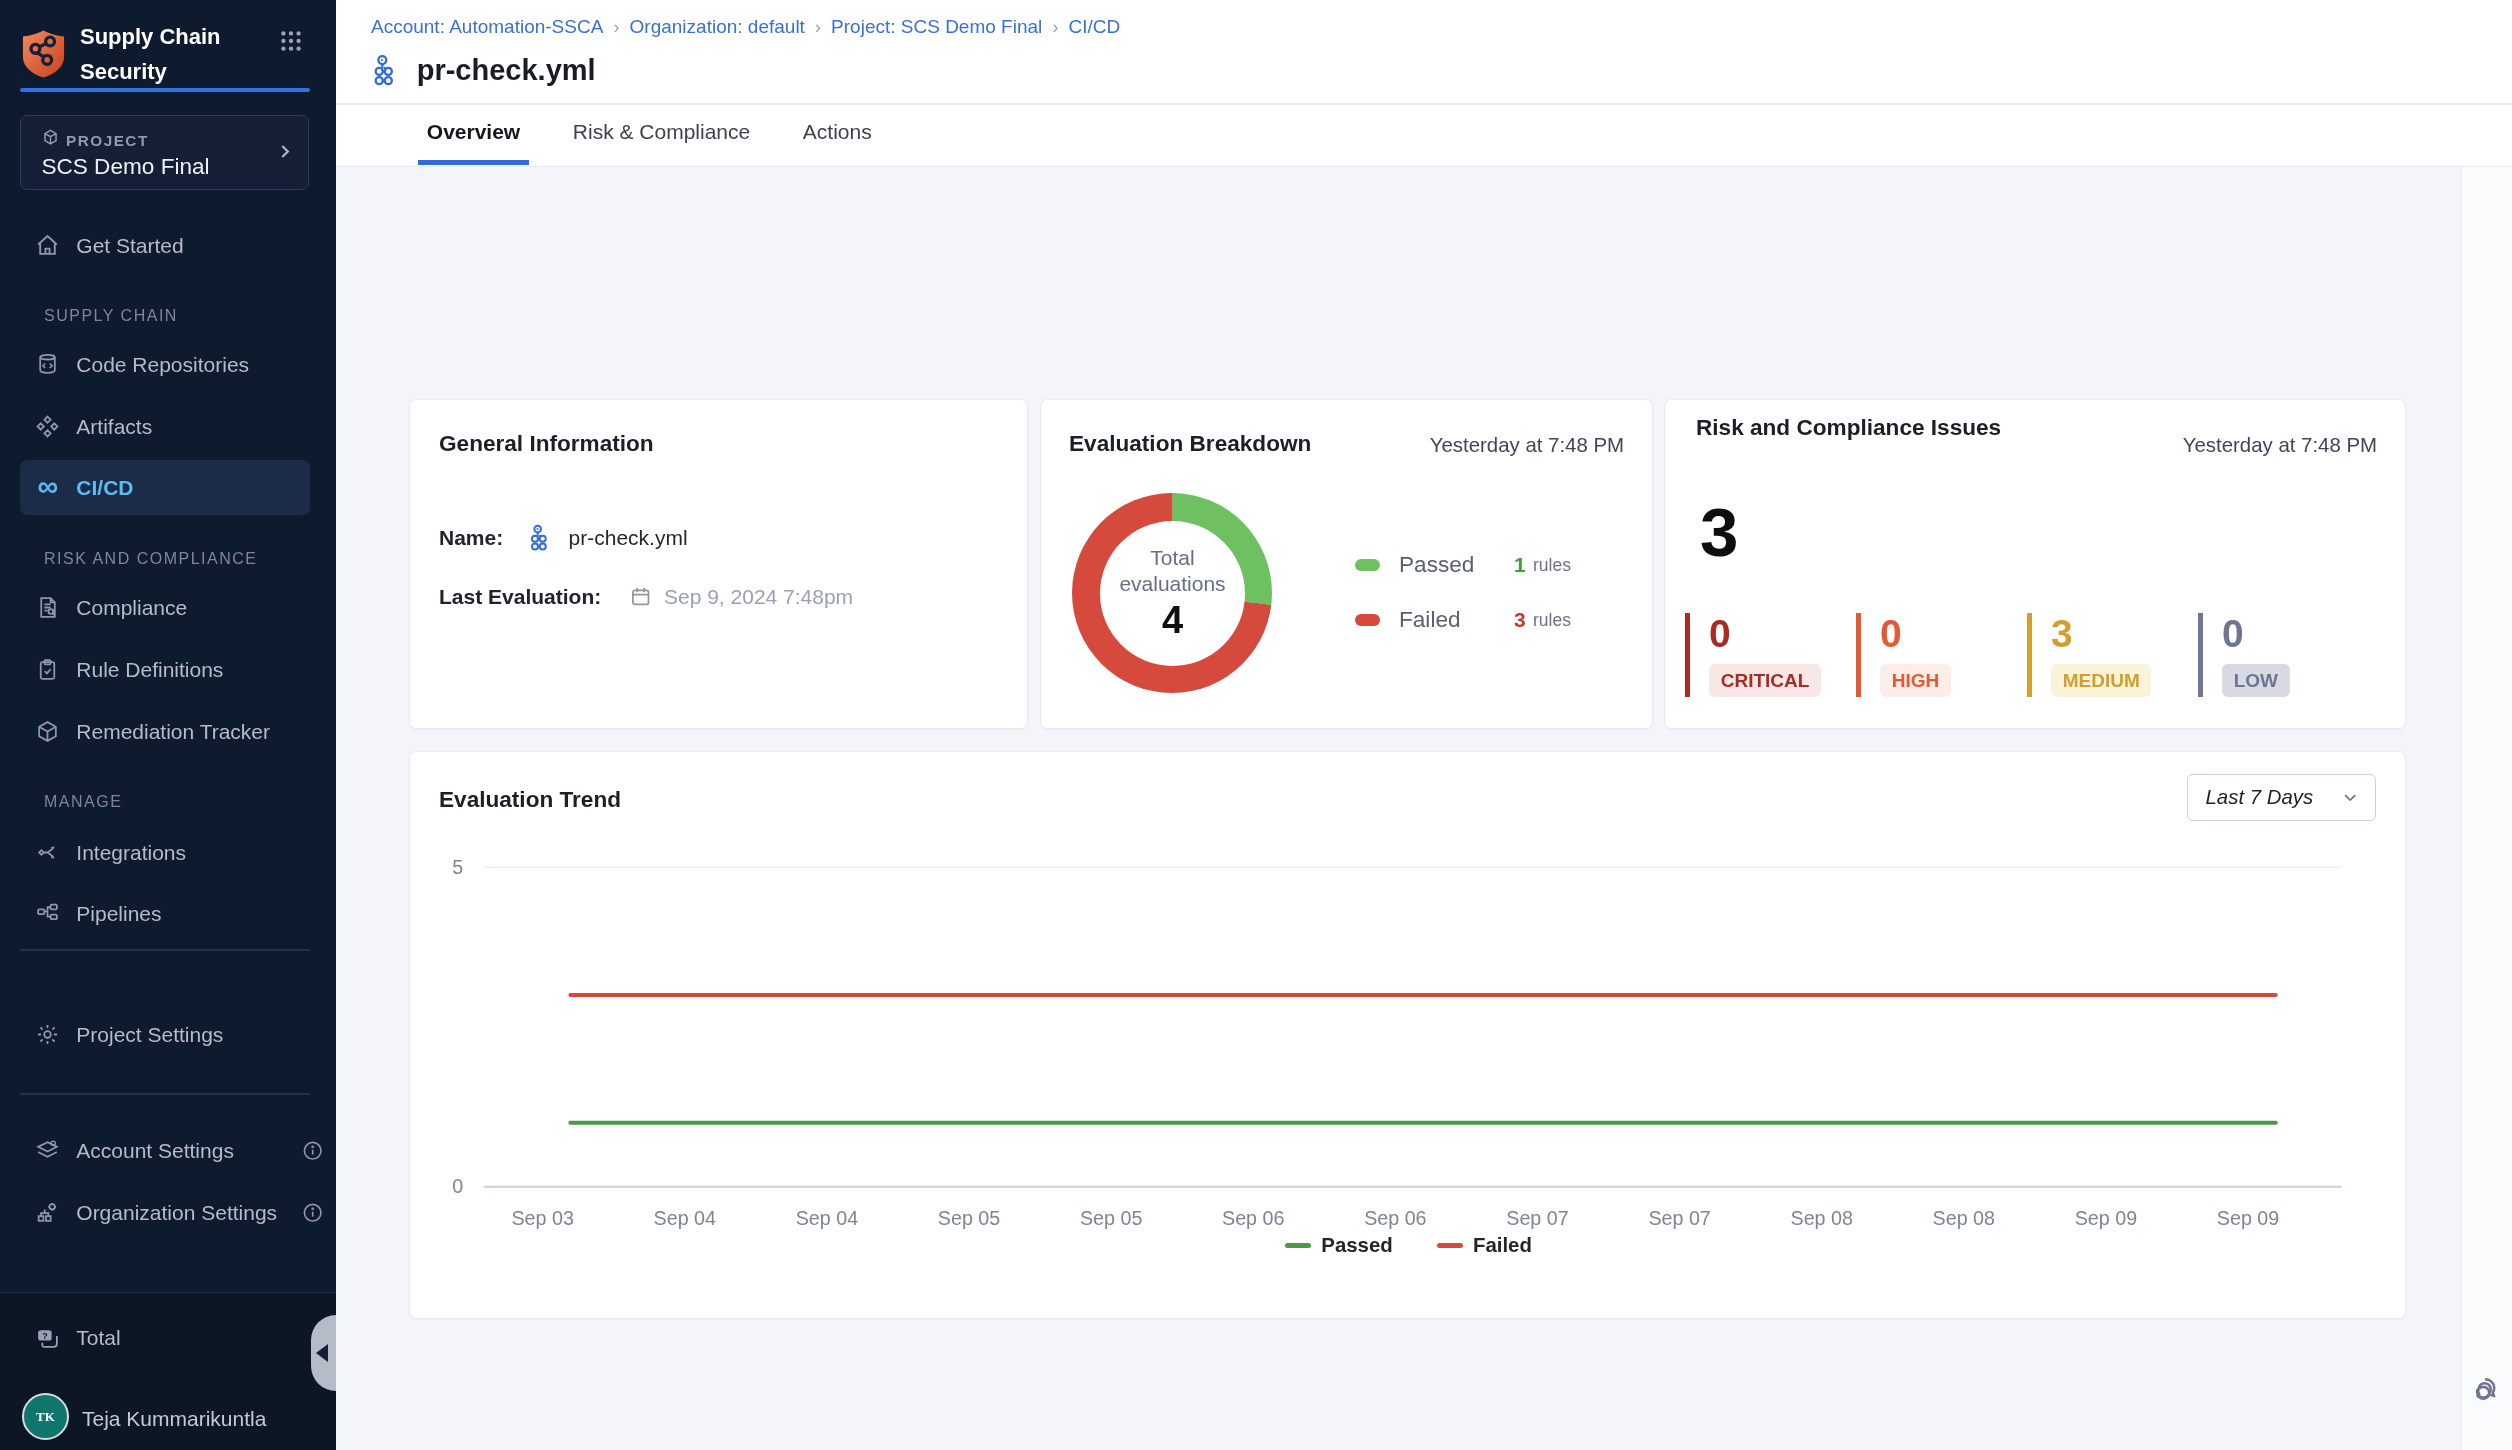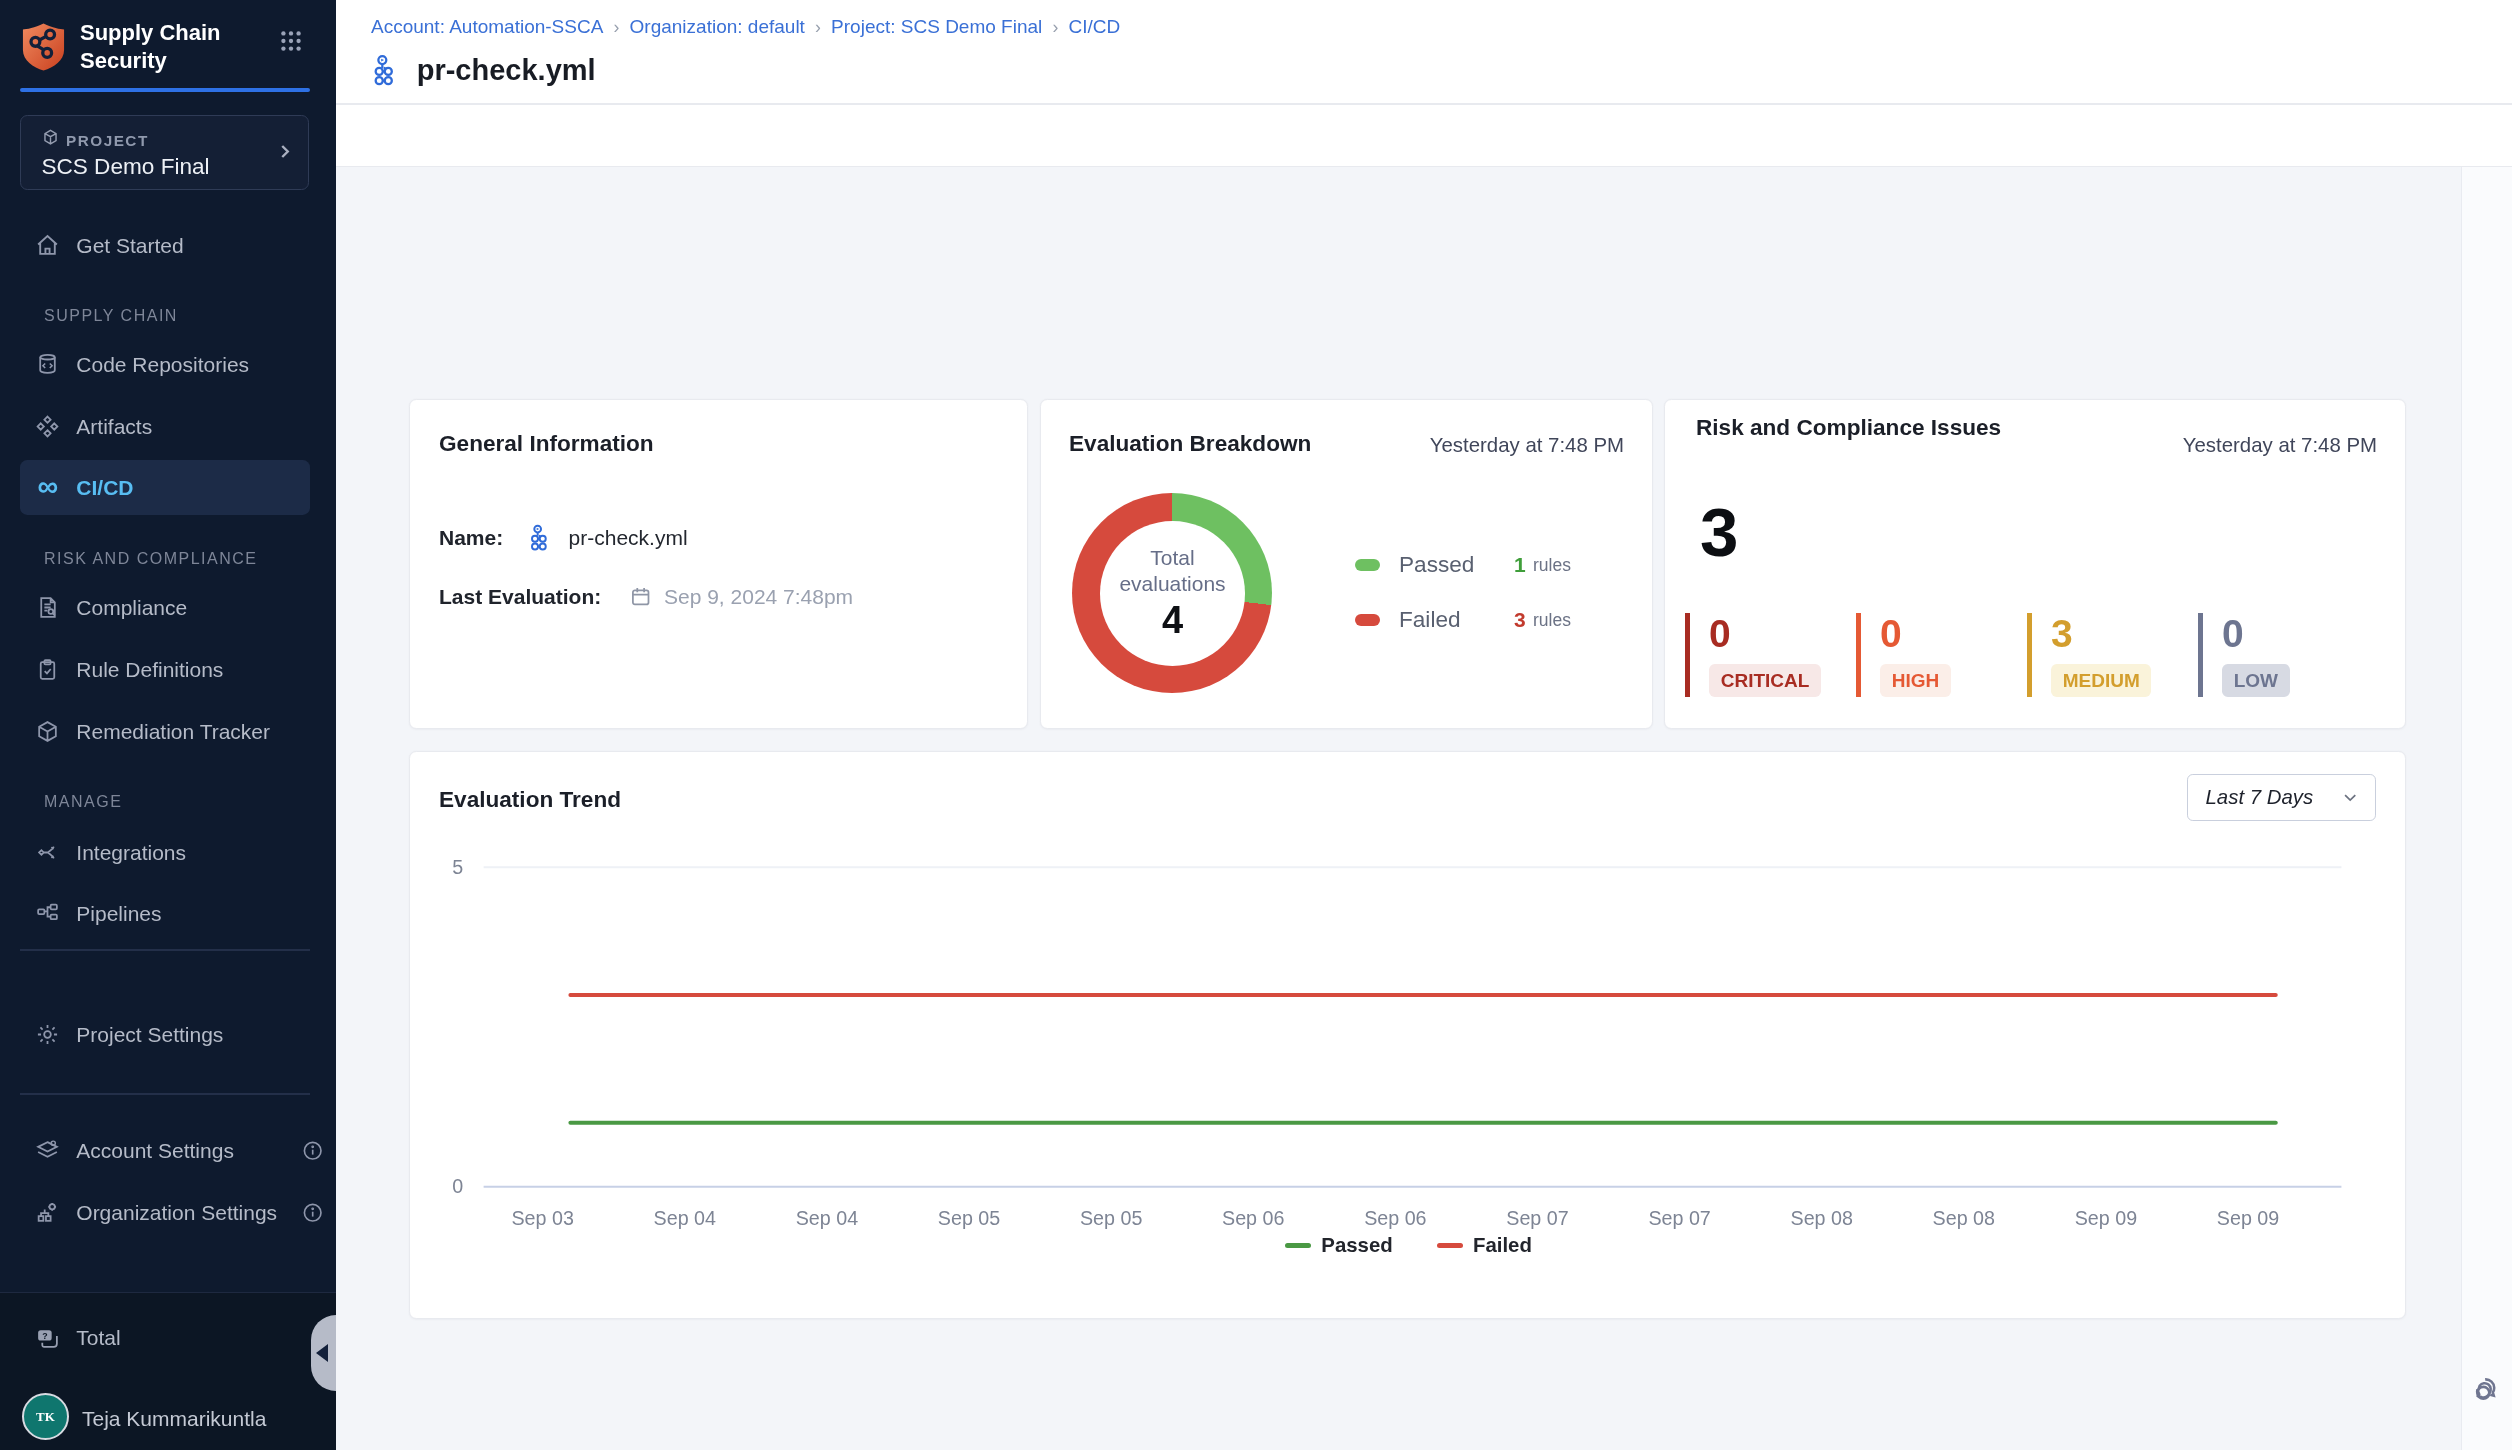--- a/index.html
+++ b/index.html
@@ -3,21 +3,21 @@
 <meta charset="utf-8">
 <style>
   html,body{margin:0;padding:0;background:#f3f5f9;font-family:"Liberation Sans",sans-serif;}
   #stage{position:relative;width:2512px;height:1451px;overflow:hidden;background:#ffffff;}
   svg{display:block;}
   svg text{font-family:"Liberation Sans",sans-serif;}
 
   
   #sidebar{position:absolute;left:0;top:0;width:336px;height:1451px;background:#0e1a2e;}
   .sb-header{position:absolute;left:20px;top:19px;display:flex;align-items:center;gap:13px;width:290px;}
-  .app-title{color:#ffffff;font-size:22px;font-weight:bold;line-height:28px;width:168px;}
+  .app-title{color:#ffffff;font-size:22px;font-weight:bold;line-height:35px;width:168px;}
   .grid-btn{position:absolute;right:5.8px;top:8.8px;cursor:pointer;}
   .accent-line{position:absolute;left:20px;top:88px;width:290px;height:4.4px;background:#2e71e5;border-radius:2.2px;}
   .project-card{position:absolute;left:20px;top:115px;width:287px;height:73px;background:#141f35;border:1.5px solid #2f3b56;border-radius:7.3px;}
   .pc-label{position:absolute;left:45px;top:16px;font-size:15.3px;letter-spacing:1.5px;color:#9099ad;font-weight:bold;}
   .pc-cube{position:absolute;left:20.4px;top:12.4px;}
   .pc-name{position:absolute;left:20.4px;top:38px;font-size:22.6px;color:#edf0f5;}
   .pc-chevron{position:absolute;right:11.7px;top:23.4px;}
   .nav-item{position:absolute;left:20px;width:290px;height:55px;display:flex;align-items:center;gap:16px;padding-left:15.3px;box-sizing:border-box;border-radius:7.3px;cursor:pointer;}
   .nav-item .lbl{font-size:21px;color:#b5bbc8;}
   .nav-item.active{background:#1c2b47;}
@@ -334,20 +334,25 @@
           <circle cx="5.8" cy="19.5" r="2.5"></circle>
             <circle cx="12.2" cy="19.5" r="2.5"></circle>
           <path d="M8.3 13h1.4 M8.3 19.5h1.4 M8 7.8v2.7 M9 10.5l2 .9"></path>
         </svg>
       </span>
       <span class="page-title">pr-check.yml</span>
     </div>
 
     <div class="hdr-divider"></div>
 
+    <div class="tabbar">
+      <div class="tab active">Overview</div>
+      <div class="tab">Risk &amp; Compliance</div>
+      <div class="tab">Actions</div>
+    </div>
     <div class="tab-border"></div>
 
     <div class="content-bg">
 
       <div class="card" id="card-general">
         <div class="card-title">General Information</div>
         <div class="gi-row" style="top:123px;">
           <span class="gi-label">Name:</span>
           <span style="margin-left:13px;">
             <svg width="29" height="29" viewBox="0 0 24 24" stroke="#2f6bd9" stroke-width="1.6" fill="none">

